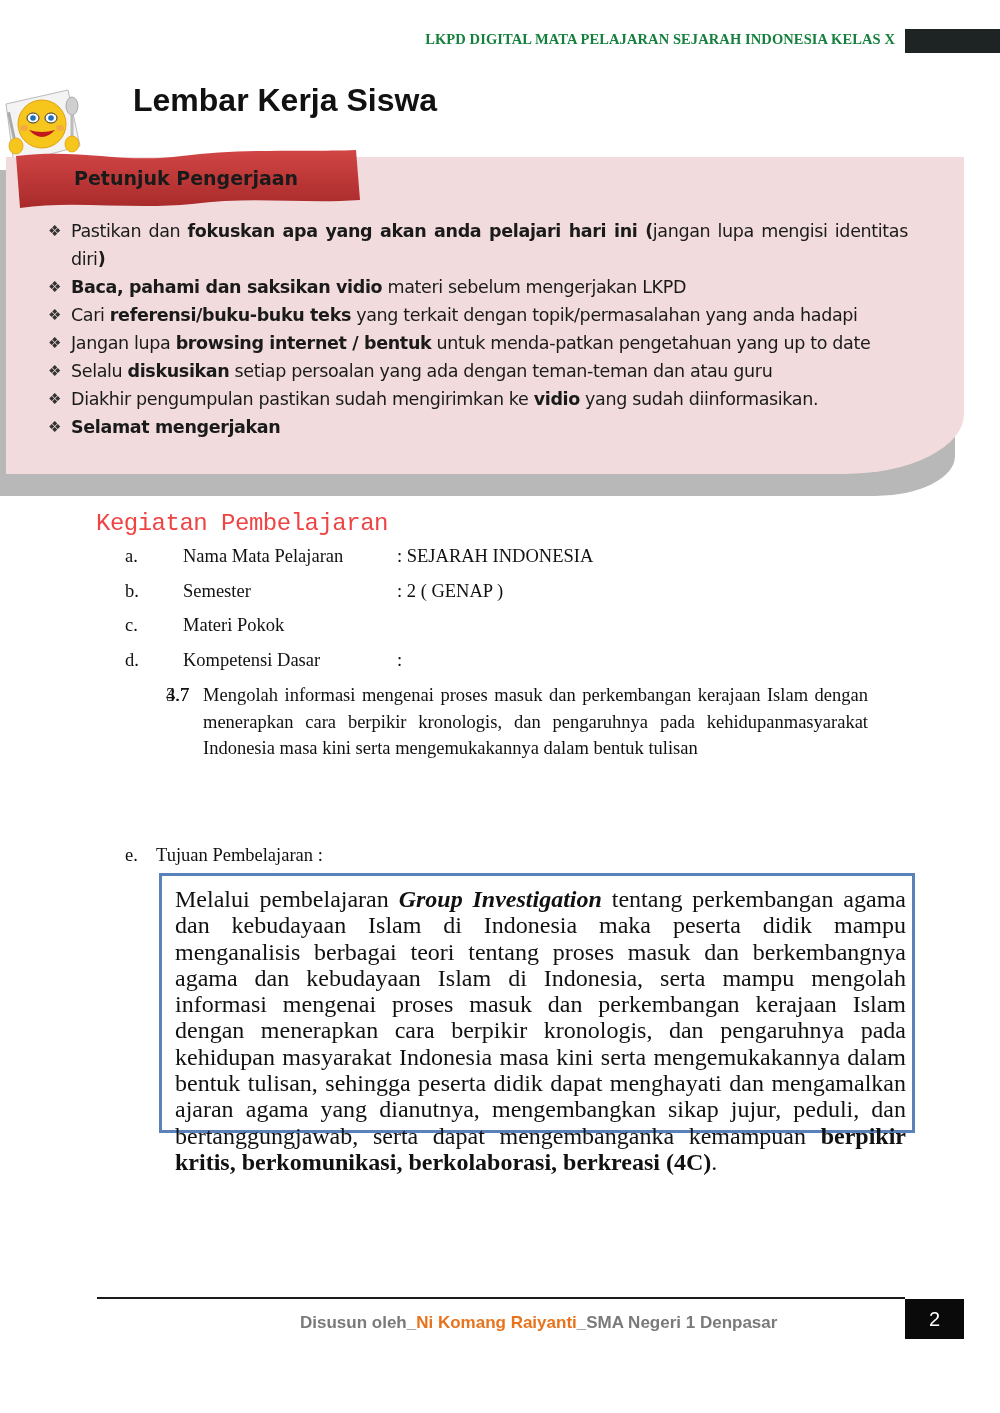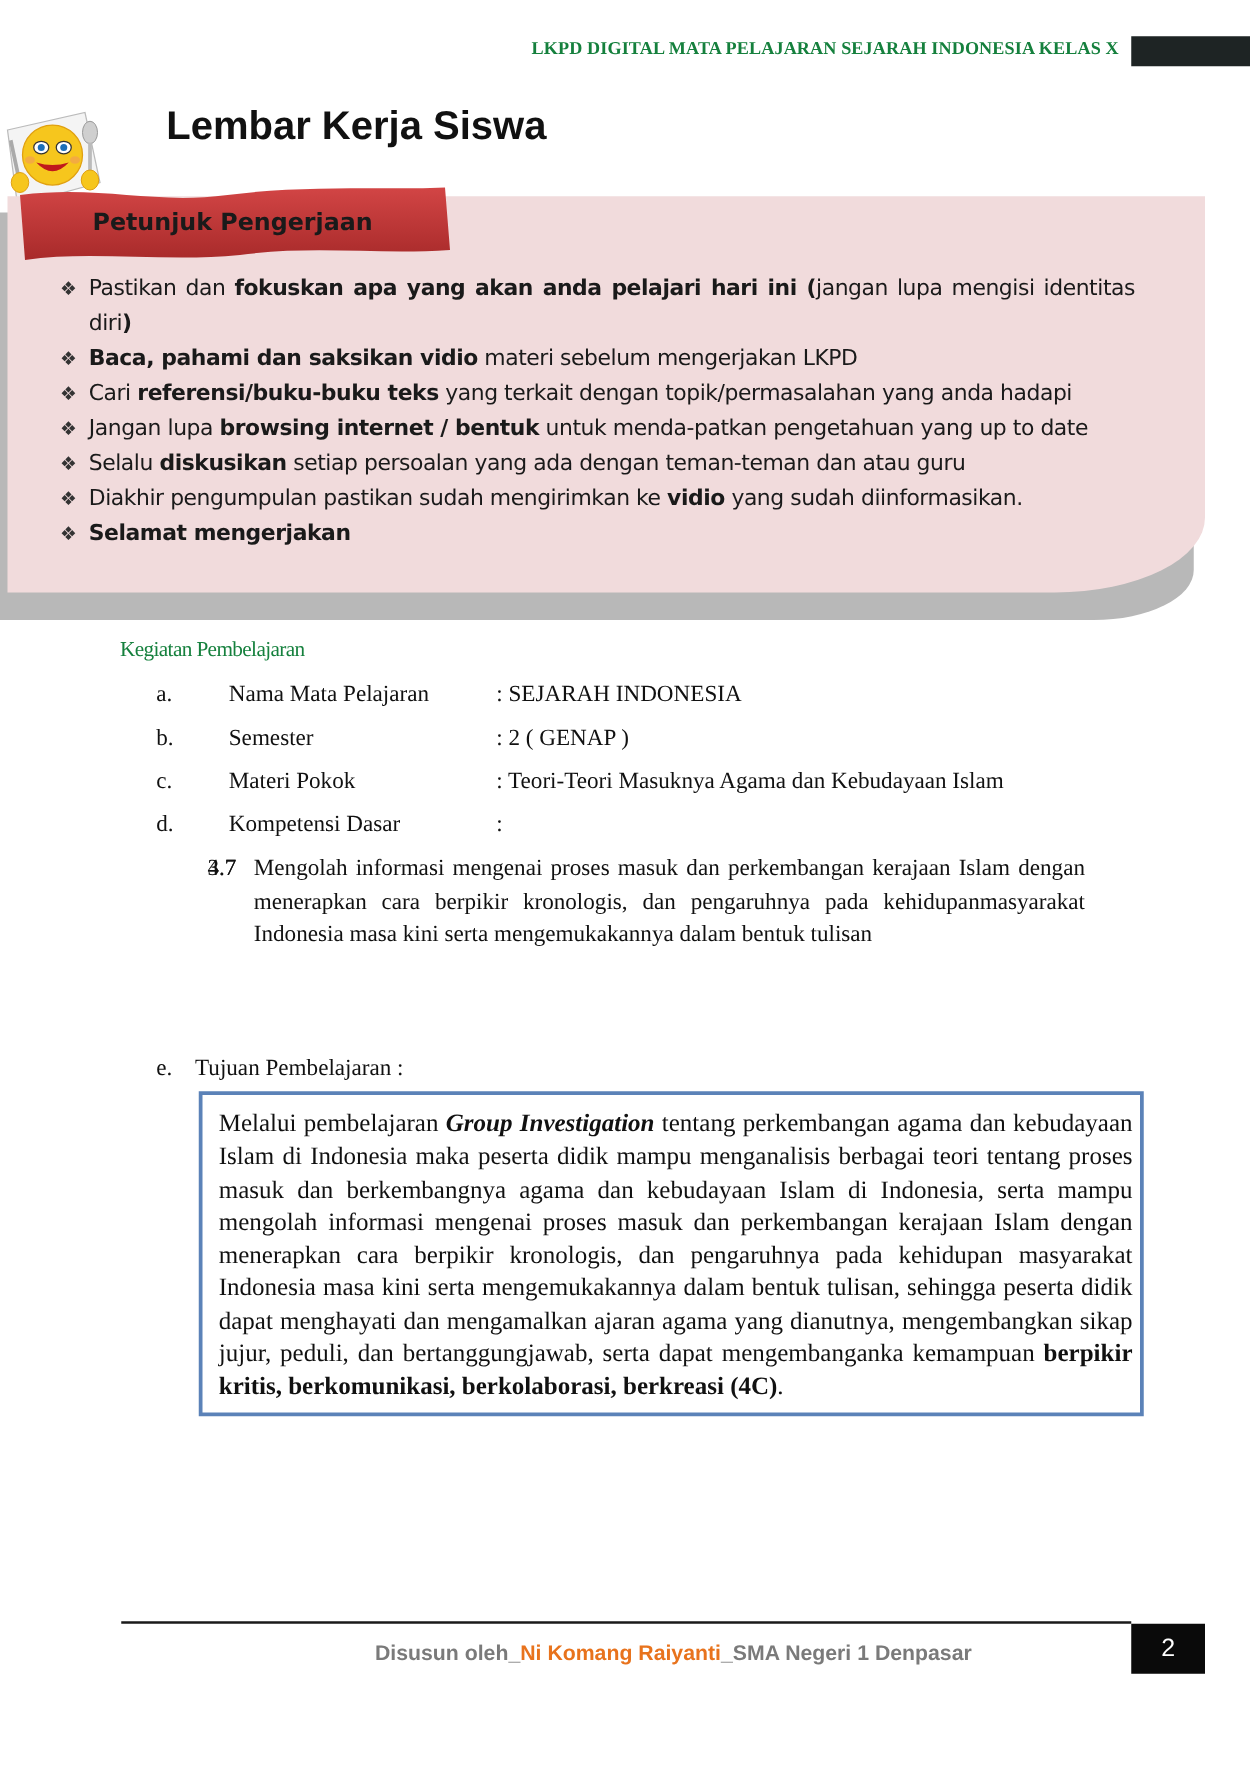--- a/index.html
+++ b/index.html
@@ -16,39 +16,39 @@
   .panel { position: absolute; top: 157px; left: 6px; width: 958px; height: 317px; background: #f1dbdc; border-bottom-right-radius: 120px 60px; }
 
   .banner { position: absolute; top: 146px; left: 12px; width: 350px; height: 64px; }
   .banner-text { position: absolute; top: 167px; left: 74px; font-family: "DejaVu Sans", sans-serif; font-weight: bold; font-size: 19px; color: #1a1a1a; }
 
   .instructions { position: absolute; top: 217px; left: 48px; width: 860px; font-family: "DejaVu Sans", sans-serif; font-size: 17.5px; line-height: 28px; color: #1a1a1a; margin: 0; padding: 0; list-style: none; }
   .instructions li { position: relative; padding-left: 23px; text-align: justify; letter-spacing: -0.35px; }
   .instructions li .bullet { position: absolute; left: 0; top: 0; font-size: 15px; color: #333; }
   .instructions b { font-weight: bold; }
 
-  .section-heading { position: absolute; top: 510px; left: 96px; font-family: Liberation Serif, serif; font-size: 17px; color: #15803d; letter-spacing: -0.5px; }
+  .section-heading { position: absolute; top: 510px; left: 96px; font-family: Liberation Mono, monospace; font-size: 24px; color: #ef4444; letter-spacing: -0.5px; }
 
   .info-list { position: absolute; top: 543px; left: 125px; width: 760px; font-size: 18.5px; }
   .info-row { position: relative; height: 34.5px; line-height: 26px; }
   .info-row .letter { position: absolute; left: 0; }
   .info-row .label { position: absolute; left: 31px; margin-left: 27px; }
   .info-row .value { position: absolute; left: 272px; }
 
   .kd-list { position: absolute; top: 682px; left: 166px; width: 702px; font-size: 18.5px; line-height: 26.5px; }
   .kd-item { position: relative; padding-left: 37px; text-align: justify; }
   .kd-item .num { position: absolute; left: 0; top: 0; }
   .kd-item.justified { text-align: justify; text-align-last: left; }
 
   .tujuan-row { position: absolute; top: 842px; left: 125px; font-size: 18.5px; line-height: 26px; }
   .tujuan-row .letter { position: absolute; left: 0; }
   .tujuan-row .label { position: absolute; left: 31px; white-space: nowrap; }
 
   .goal-box { position: absolute; top: 873px; left: 159px; width: 731px; height: 244px; border: 3px solid #5b82b8; padding: 10px 6px 0 13px; box-sizing: content-box; }
-  .goal-text { font-size: 20px; line-height: 26.3px; text-align: justify; margin: 0; }
+  .goal-text { font-size: 24px; line-height: 26.3px; text-align: justify; margin: 0; }
   .goal-text .italic-bold { font-weight: bold; font-style: italic; }
   .goal-text .bold { font-weight: bold; }
 
   .footer-line { position: absolute; top: 1297px; left: 97px; width: 808px; height: 2px; background: #1a1a1a; }
   .footer-credit { position: absolute; top: 1313px; left: 300px; width: 588px; text-align: left; font-family: "Liberation Sans", sans-serif; font-weight: bold; font-size: 17px; color: #7a7a7a; }
   .footer-credit .author { color: #e8731d; }
   .page-number-box { position: absolute; top: 1299px; left: 905px; width: 59px; height: 40px; background: #0a0a0a; color: #fff; font-family: "Liberation Sans", sans-serif; font-size: 20px; display: flex; align-items: center; justify-content: center; }
 </style>
 </head>
 <body>
@@ -108,21 +108,20 @@
     <span class="value">: SEJARAH INDONESIA</span>
   </div>
   <div class="info-row">
     <span class="letter">b.</span>
     <span class="label">Semester</span>
     <span class="value">: 2 ( GENAP )</span>
   </div>
   <div class="info-row">
     <span class="letter">c.</span>
     <span class="label">Materi Pokok</span>
-    <span class="value">: Teori-Teori Masuknya Agama dan Kebudayaan Islam</span>
   </div>
   <div class="info-row">
     <span class="letter">d.</span>
     <span class="label">Kompetensi Dasar</span>
     <span class="value">:</span>
   </div>
 </div>
 
 <div class="kd-list">
   <div class="kd-item">

